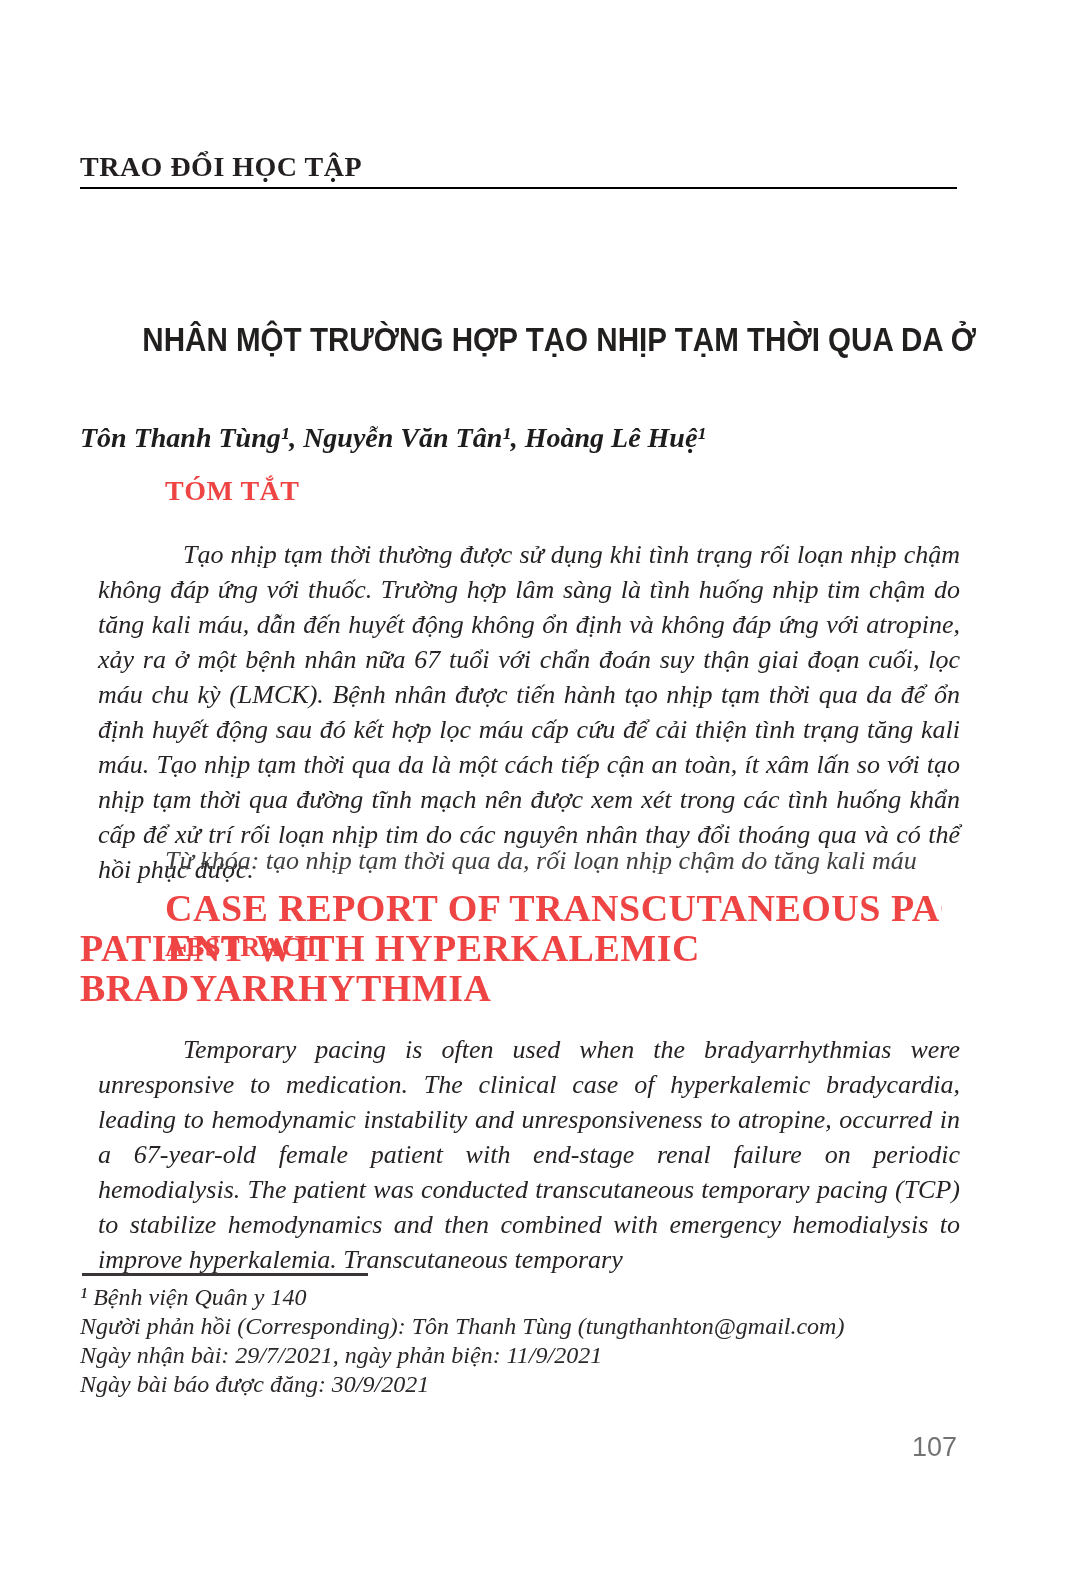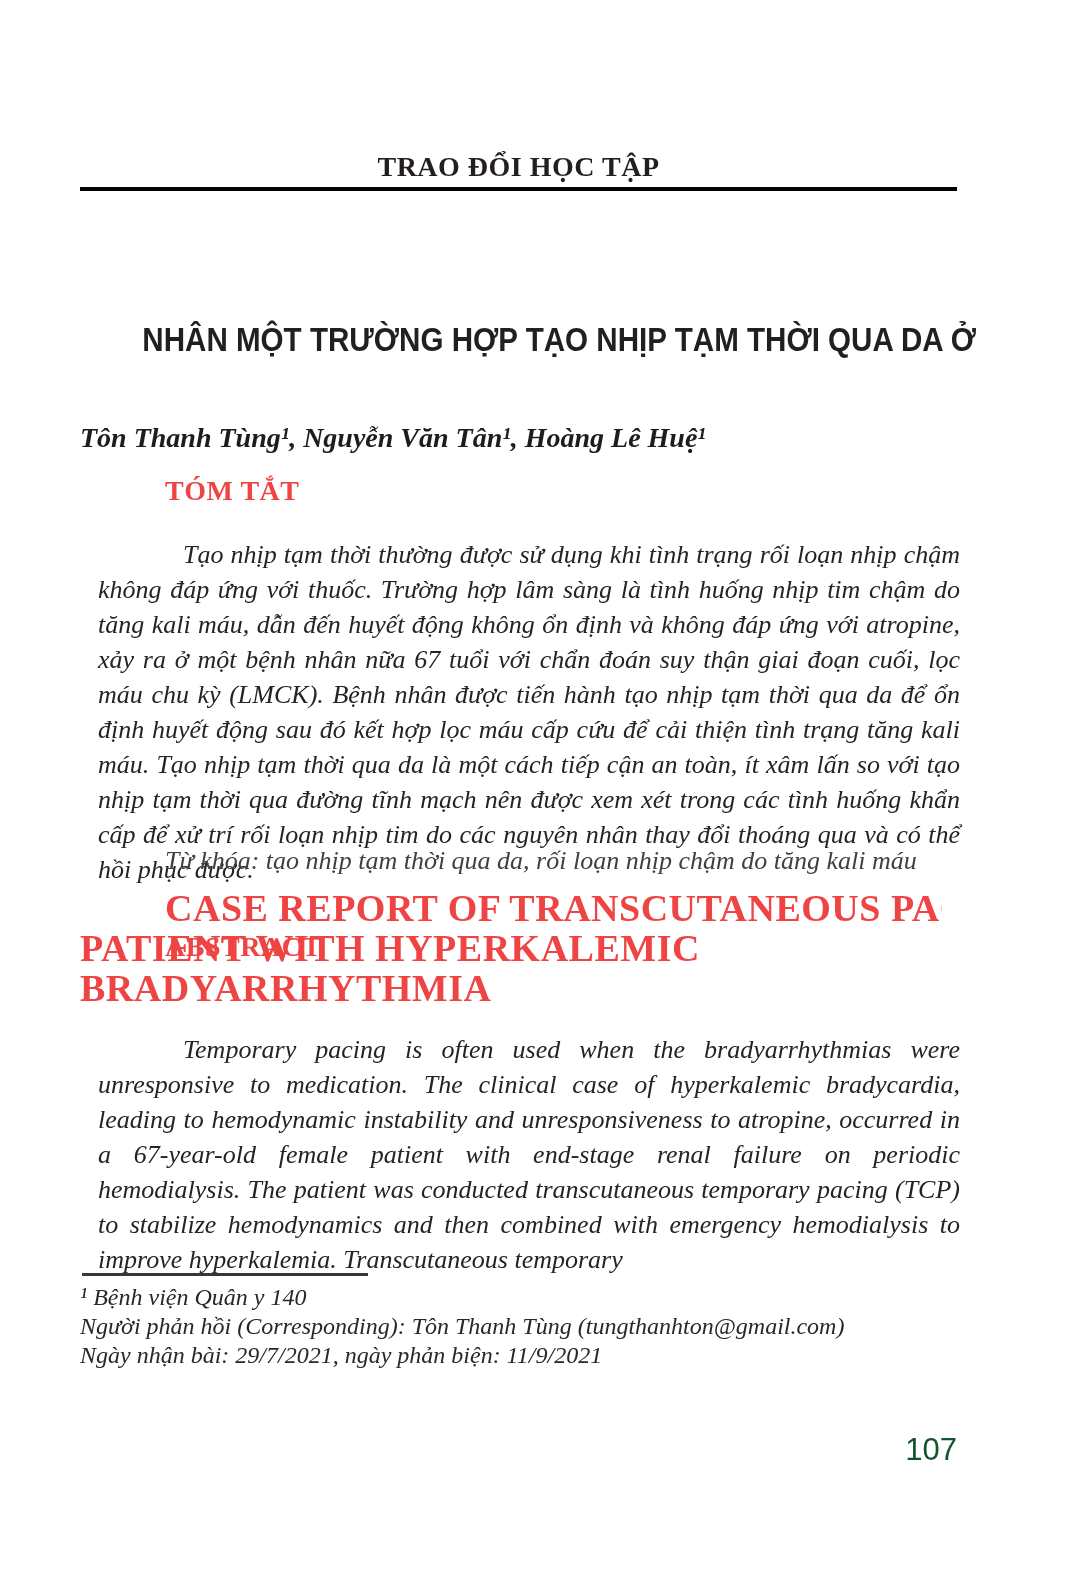--- a/index.html
+++ b/index.html
@@ -16,27 +16,27 @@
     font-family: "Liberation Serif", serif;
     overflow: hidden;
   }
 
   
   .header-band {
     position: absolute;
     top: 150px;
     left: 80px;
     width: 877px;
-    text-align: center;
+    text-align: left;
     font-weight: bold;
     font-size: 28px;
     line-height: 34px;
     letter-spacing: 0.5px;
     color: #231f20;
-    border-bottom: 4px solid #000000;
+    border-bottom: 2px solid #000000;
     padding-bottom: 3px;
   }
 
   
   .title-vi {
     position: absolute;
     top: 314px;
     left: 80px;
     width: 862px;
     text-align: left;
@@ -149,22 +149,22 @@
     color: #2a2726;
   }
 
   .page-number {
     position: absolute;
     top: 1432px;
     left: 80px;
     width: 877px;
     text-align: right;
     font-family: "Liberation Sans", sans-serif;
-    font-size: 31px;
-    color: #14532d;
+    font-size: 27px;
+    color: #737373;
   }
 </style>
 </head>
 <body>
 
 <div class="page">
 
   <div class="header-band">
     <span>TRAO ĐỔI HỌC TẬP</span>
   </div>
@@ -189,17 +189,18 @@
   <div class="heading h-abstract">ABSTRACT</div>
 
   <p class="para en-abstract">Temporary pacing is often used when the bradyarrhythmias were unresponsive to medication. The clinical case of hyperkalemic bradycardia, leading to hemodynamic instability and unresponsiveness to atropine, occurred in a 67-year-old female patient with end-stage renal failure on periodic hemodialysis. The patient was conducted transcutaneous temporary pacing (TCP) to stabilize hemodynamics and then combined with emergency hemodialysis to improve hyperkalemia. Transcutaneous temporary</p>
 
   <div class="footnote-rule"></div>
 
   <div class="footnotes">
     <div>¹ Bệnh viện Quân y 140</div>
     <div>Người phản hồi (Corresponding): Tôn Thanh Tùng (tungthanhton@gmail.com)</div>
     <div>Ngày nhận bài: 29/7/2021, ngày phản biện: 11/9/2021</div>
+    <div>Ngày bài báo được đăng: 30/9/2021</div>
   </div>
 
   <div class="page-number">107</div>
 
 </div>
 
 </body></html>

